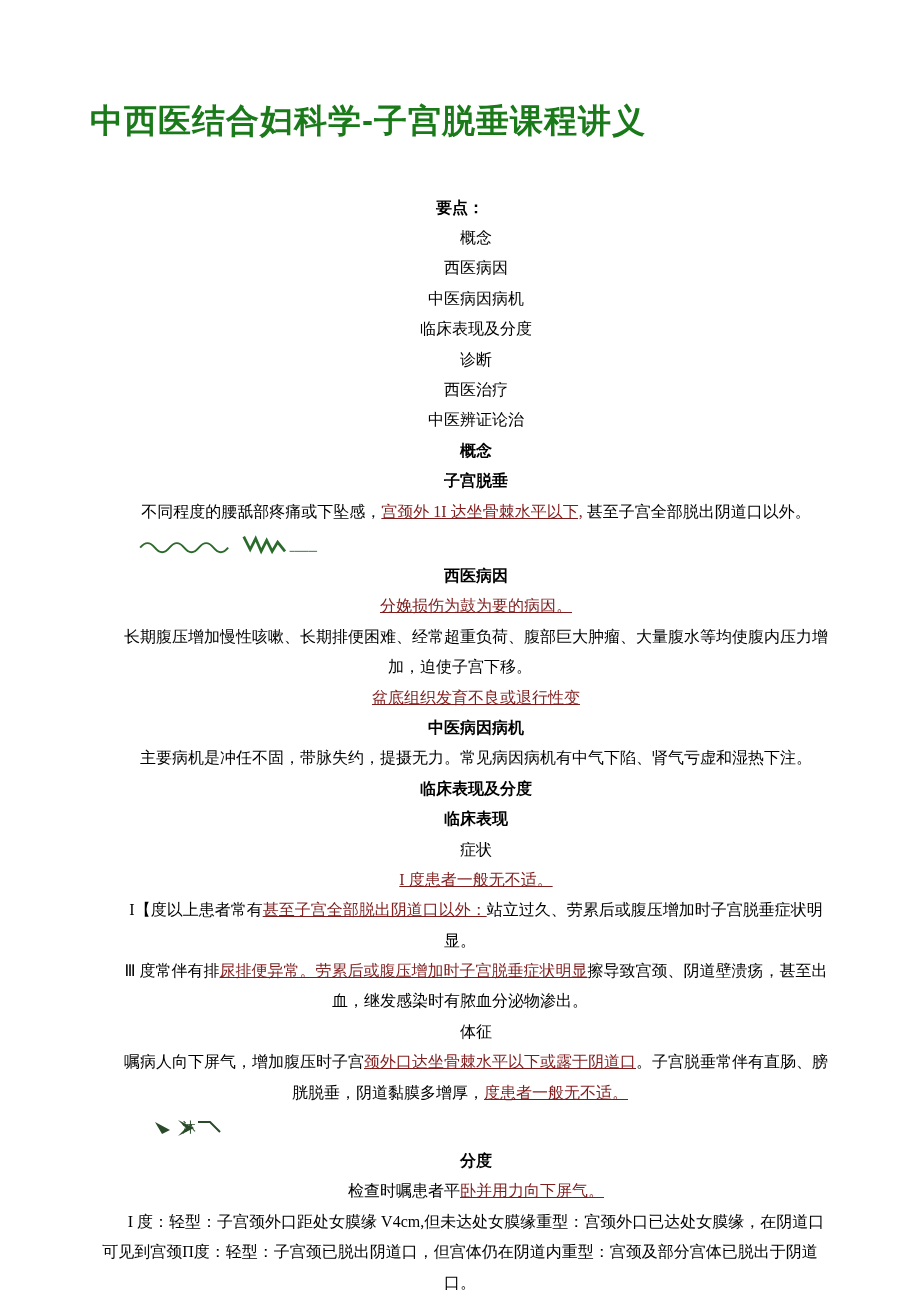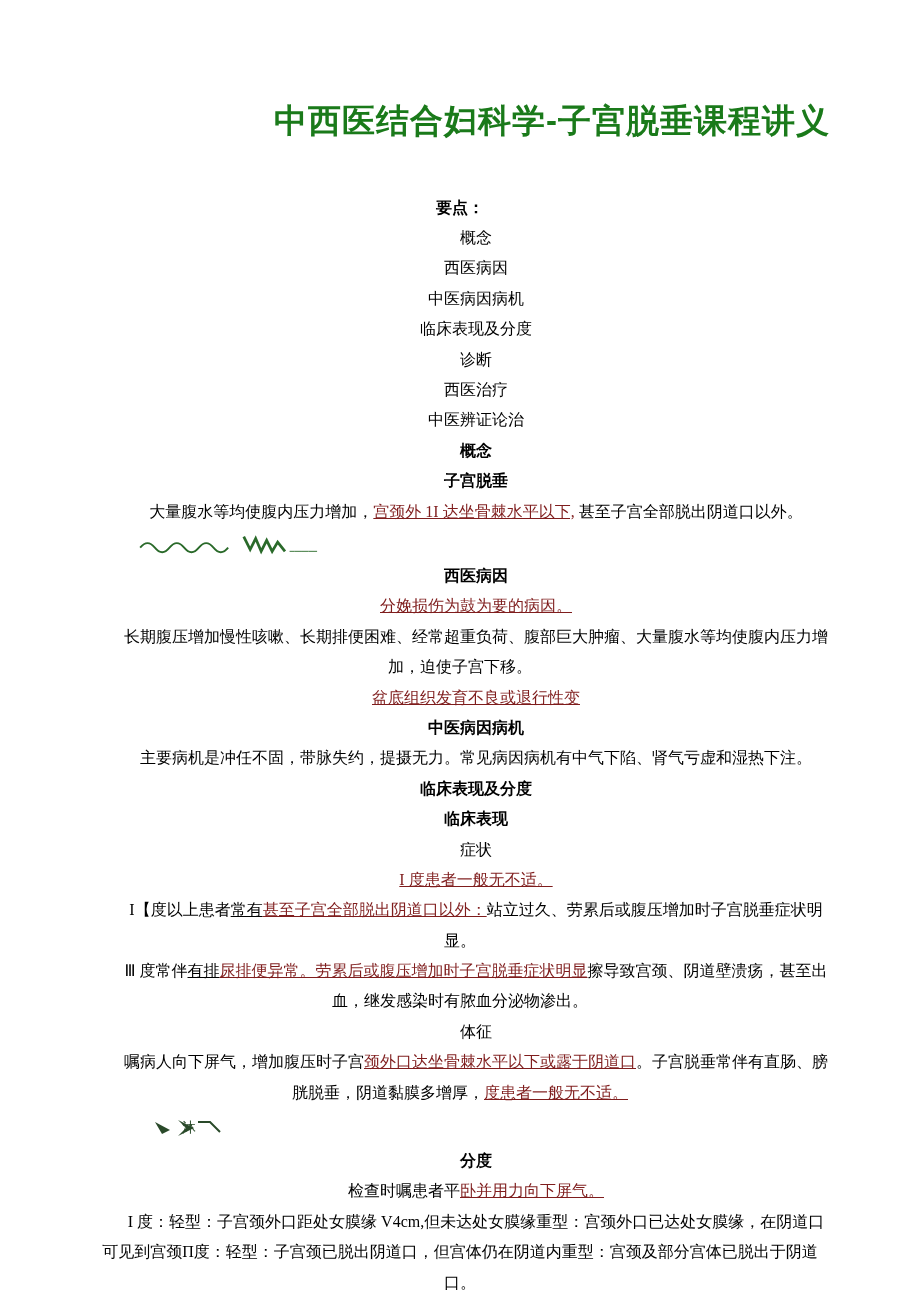--- a/index.html
+++ b/index.html
@@ -11,40 +11,39 @@
     color: #000;
     background: #fff;
     width: 920px;
     box-sizing: border-box;
   }
   h1.title {
     font-family: "SimHei", "黑体", sans-serif;
     color: #1a7a1a;
     font-size: 33px;
     font-weight: bold;
-    text-align: right;
+    text-align: left;
     margin: 0 0 40px 0;
     letter-spacing: 1px;
   }
   .bold {
     font-weight: bold;
   }
   p, div.line {
     margin: 0;
     text-align: center;
   }
   .indent {
     text-indent: 2em;
   }
   .red-und {
     color: #7f1d1d;
     text-decoration: underline;
   }
   .und {
-    text-decoration: underline;
   }
   .squiggle {
     display: block;
     margin: 6px 0 6px 40px;
     height: 22px;
   }
   .decor2 {
     display: block;
     margin: 6px 0 6px 60px;
     height: 26px;
@@ -61,21 +60,21 @@
 <div class="line indent">西医病因</div>
 <div class="line indent">中医病因病机</div>
 <div class="line indent">临床表现及分度</div>
 <div class="line indent">诊断</div>
 <div class="line indent">西医治疗</div>
 <div class="line indent">中医辨证论治</div>
 
 <div class="line indent bold">概念</div>
 <div class="line indent bold">子宫脱垂</div>
 <p class="indent">
-  <span>大量腹水等均使腹内压力增加，</span><span class="red-und">宫颈外 1I 达坐骨棘水平以下,</span><span> 甚至子宫全部脱出阴道口以外。</span>
+  <span>不同程度的腰舐部疼痛或下坠感，</span><span class="red-und">宫颈外 1I 达坐骨棘水平以下,</span><span> 甚至子宫全部脱出阴道口以外。</span>
 </p>
 
 <svg class="squiggle" viewBox="0 0 200 24" width="200">
   <path d="M2 16 Q 10 6, 18 16 T 34 16 T 50 16 T 66 16 T 82 16 T 98 16" stroke="#2a6a2a" stroke-width="2" fill="none"></path>
   <path d="M115 4 L 122 18 L 128 6 L 134 20 L 140 8 L 146 20 L 152 10 L 160 20" stroke="#2a6a2a" stroke-width="3" fill="none"></path>
   <path d="M165 20 Q 175 20, 195 20" stroke="#2a6a2a" stroke-width="1" fill="none"></path>
 </svg>
 
 <div class="line indent bold">西医病因</div>
 <div class="line indent"><span class="red-und">分娩损伤为鼓为要的病因。</span></div>

